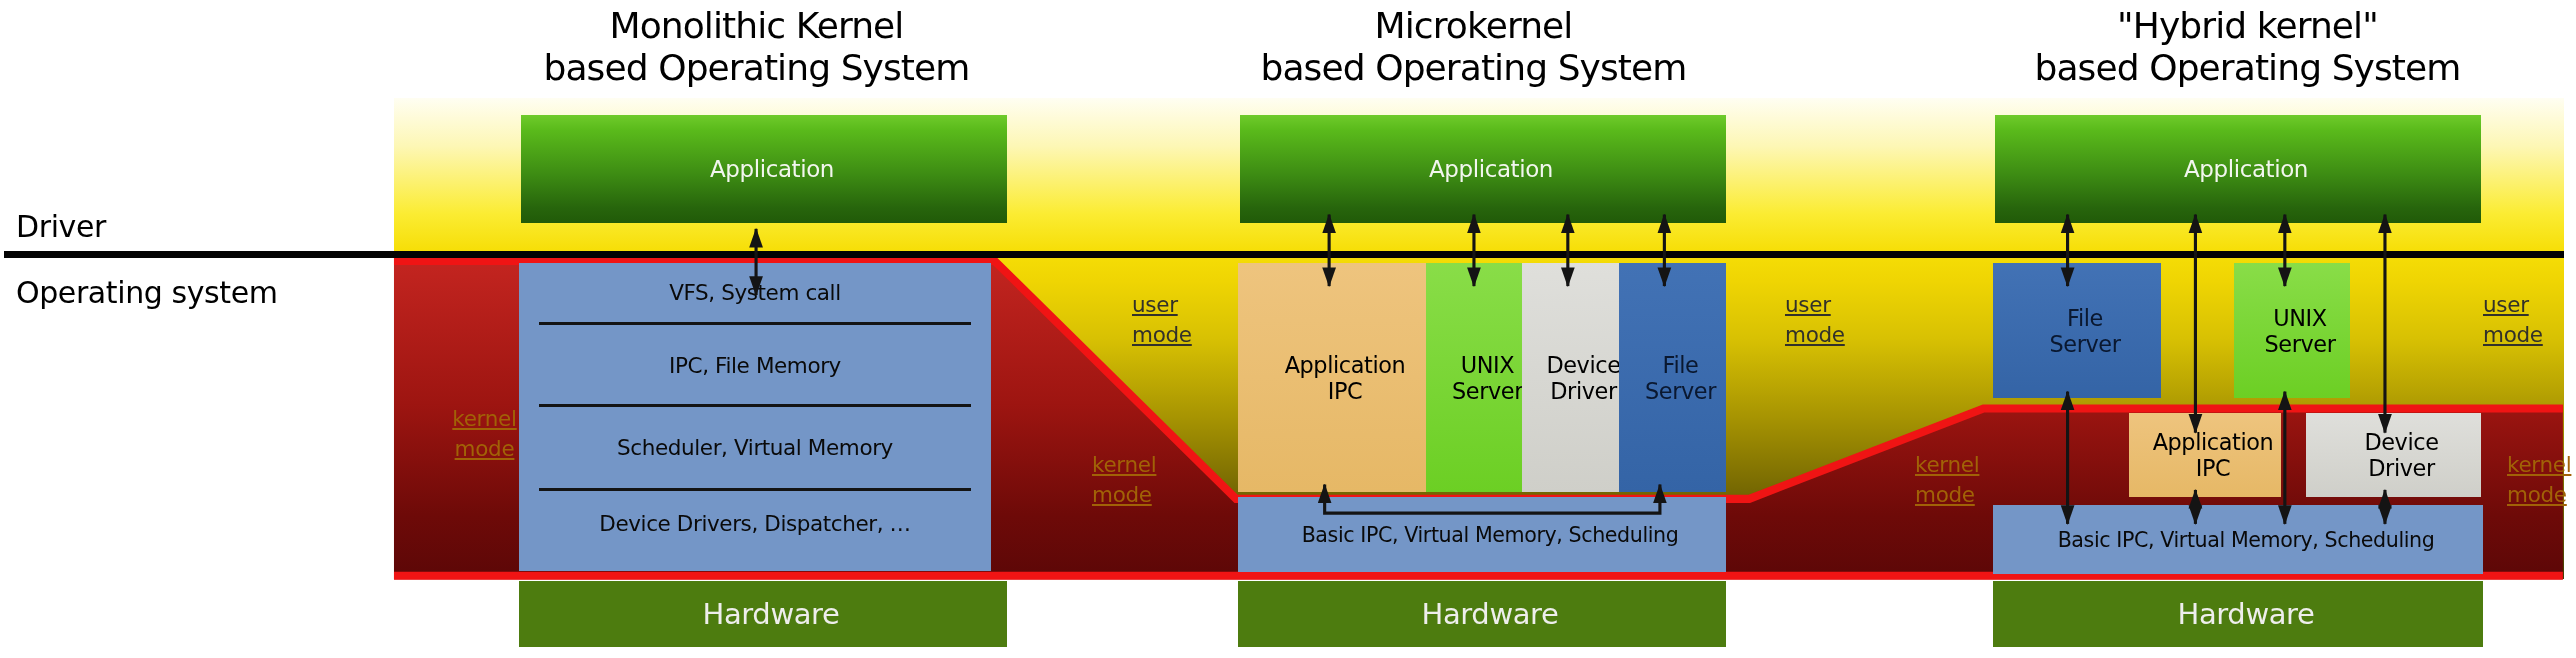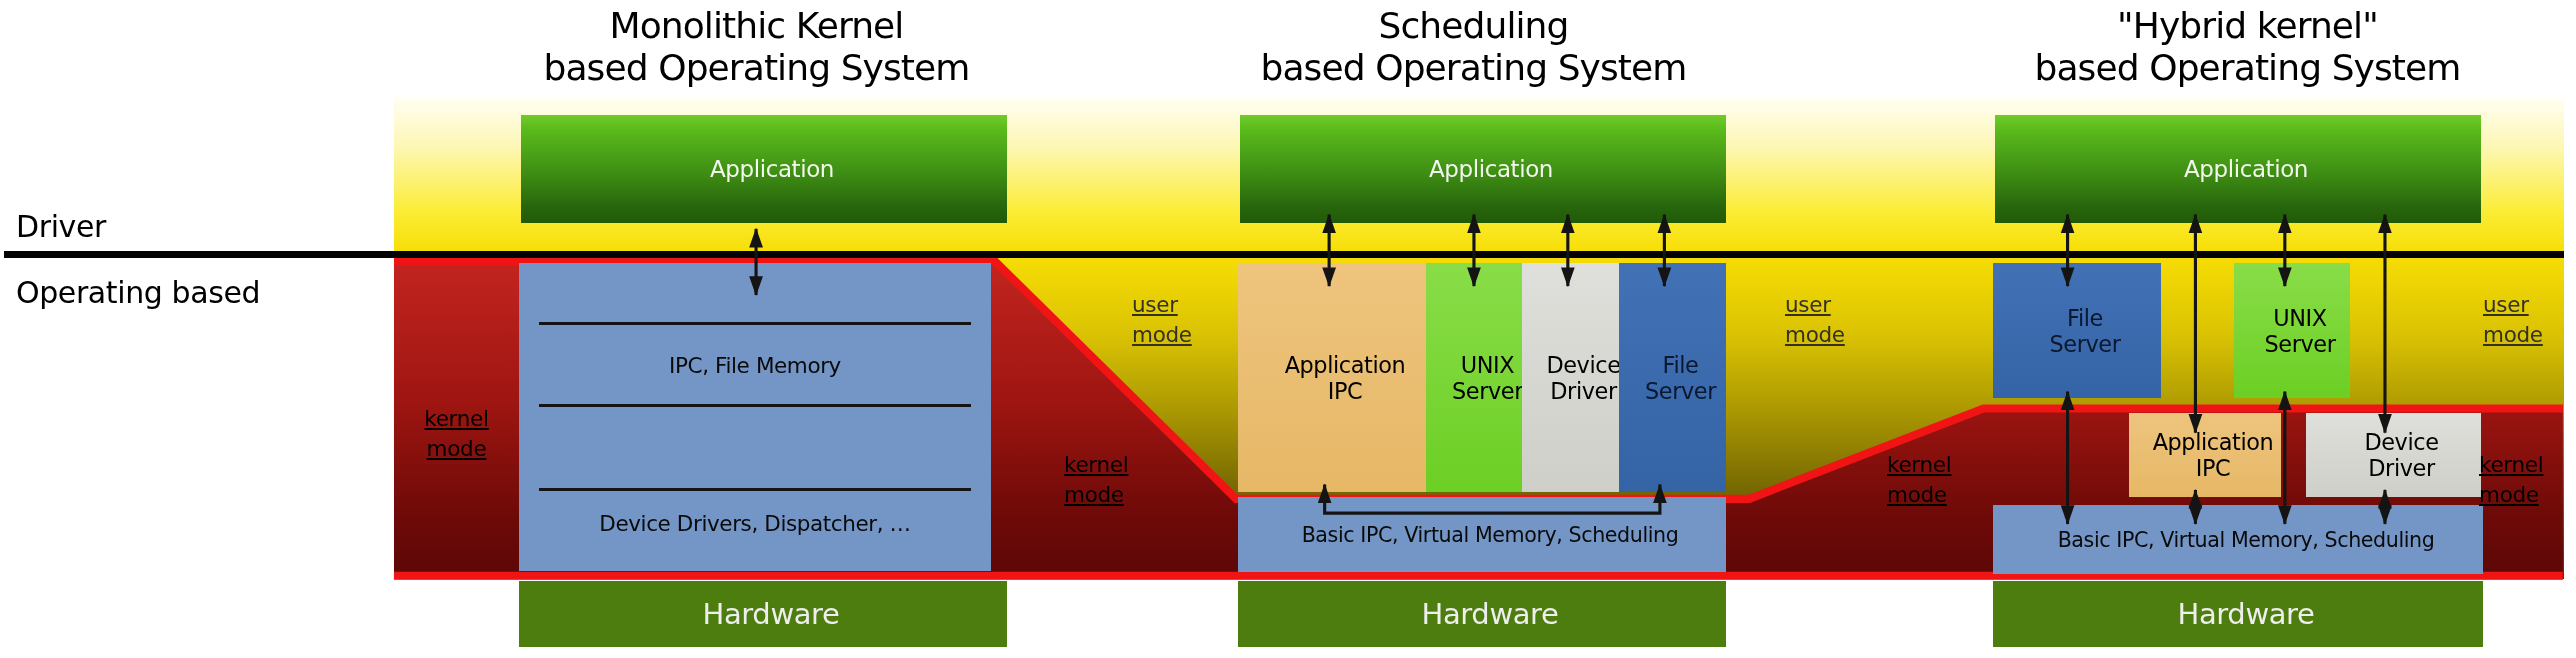--- a/index.html
+++ b/index.html
@@ -55,21 +55,21 @@
   
   .title{
     top:5.4px; width:555px; text-align:center; font-size:36px; line-height:42px;
     letter-spacing:-0.9px; color:#000; z-index:5;
   }
   .side-label{ font-size:30px; letter-spacing:-0.4px; color:#000; z-index:5; white-space:nowrap;}
 
   
   .mode-label{ z-index:5; font-size:21.5px; line-height:29.5px; letter-spacing:-0.3px;text-decoration:underline;}
   .mode-label.user{ color:#32312a;}
-  .mode-label.kernel{ color:#000000;}
+  .mode-label.kernel{ color:#a16207;margin-left:28px;}
   .mode-label.centered{ text-align:center;}
 </style>
 </head>
 <body>
 
 <div id="stage">
 
   <div class="abs" id="user-band"></div>
 
   <svg class="abs layer" width="2576" height="658" viewBox="0 0 2880 736">
@@ -82,41 +82,43 @@
       </linearGradient>
     </defs>
     <polygon points="440,288 1112,288 1382,554 1956,554 2218,453 2866,453 2866,648 440,648" fill="url(#redgrad)"></polygon>
     <polyline points="440,292 1112,292 1382,558 1956,558 2218,457 2866,457" fill="none" stroke="#f01414" stroke-width="9"></polyline>
     <line x1="440" y1="644" x2="2866" y2="644" stroke="#f01414" stroke-width="9"></line>
   </svg>
 
   <div class="abs" id="divider"></div>
 
   <div class="abs side-label" style="left:16px; top:209px;">Driver</div>
-  <div class="abs side-label" style="left:16px; top:275px;">Operating based</div>
+  <div class="abs side-label" style="left:16px; top:275px;">Operating system</div>
 
   <div class="abs title" style="left:479px;">
     <div>Monolithic Kernel</div>
     <div>based Operating System</div>
   </div>
   <div class="abs title" style="left:1196px;">
-    <div>Scheduling</div>
+    <div>Microkernel</div>
     <div>based Operating System</div>
   </div>
   <div class="abs title" style="left:1970px;">
     <div>"Hybrid kernel"</div>
     <div>based Operating System</div>
   </div>
 
   <div class="abs block app-block" style="left:521px; top:115px; width:470px; height:108px;">Application</div>
 
   <div class="abs" id="mono-kernel-box">
+    <div class="row" style="top:0; height:59px;">VFS, System call</div>
     <div class="sep" style="top:59px;"></div>
     <div class="row" style="top:62px; height:80px;">IPC, File Memory</div>
     <div class="sep" style="top:141px;"></div>
+    <div class="row" style="top:144px; height:81px;">Scheduler, Virtual Memory</div>
     <div class="sep" style="top:225px;"></div>
     <div class="row" style="top:220px; height:81px;">Device Drivers, Dispatcher, …</div>
   </div>
 
   <div class="abs block hardware" style="left:519px; top:581px; width:472px; height:66px;">Hardware</div>
 
   <div class="abs block app-block" style="left:1240px; top:115px; width:470px; height:108px;">Application</div>
 
   <div class="abs block tan" style="left:1238px; top:263px; width:182px; height:229px;">
     <span class="wrap-narrow" style="width:134px;">Application IPC</span>

